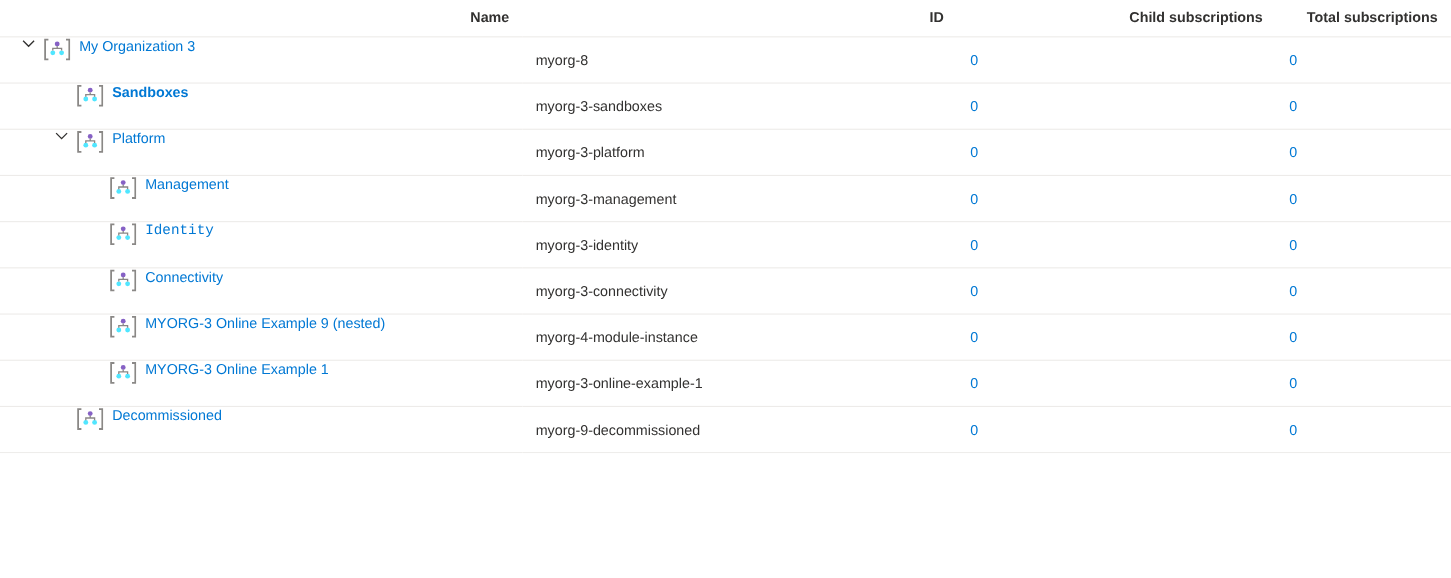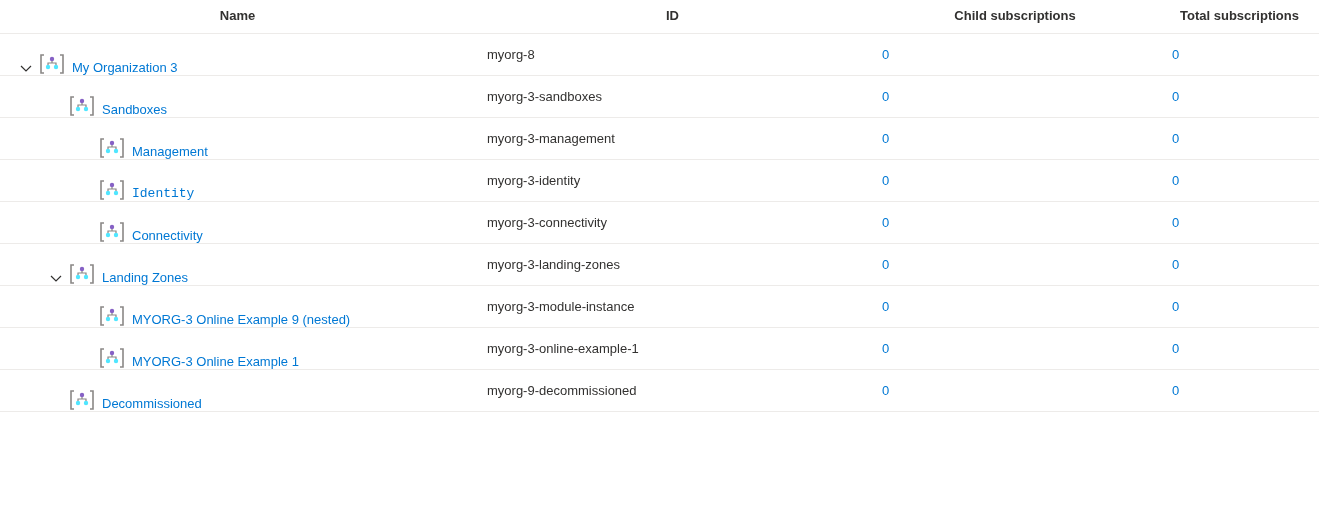--- a/index.html
+++ b/index.html
@@ -5,42 +5,42 @@
     * { margin:0; padding:0; box-sizing:border-box; }
     body {
       font-family: "Segoe UI", -apple-system, BlinkMacSystemFont, sans-serif;
       font-size: 13px;
       color: #323130;
       background: #fff;
       width: 1319px;
     }
     .table { width:100%; border-collapse:collapse; }
     .header-row th {
-      text-align:center;
+      text-align:right;
       font-weight:600;
       padding: 8px 12px 10px 12px;
       font-size:13px;
       color:#323130;
       border-bottom: 1px solid #edebe9;
     }
     .col-name   { width: 475px; }
     .col-id     { width: 395px; }
     .col-child  { width: 290px; }
     .col-total  { width: auto; }
     tbody tr { border-bottom: 1px solid #edebe9; }
     tbody td {
       padding: 0 12px;
       height: 41px;
       vertical-align: middle;
       font-size:13px;
       color:#323130;
     }
     .name-cell {
       display:flex;
-      align-items:flex-end;
+      align-items:flex-start;
       gap: 8px;
       height:41px;
     }
     .chevron { width:12px; display:inline-flex; justify-content:center; color:#323130; }
     .chevron svg { width:12px; height:12px; }
     .chevron-spacer { width:12px; display:inline-block; }
     .mg-icon svg { width:24px; height:22px; display:block; }
     .link { color:#0078d4; cursor:pointer; }
     .count { color:#0078d4; }
   </style>
@@ -90,115 +90,115 @@
             </span>
             <span class="link">My Organization 3</span>
           </div>
         </td>
         <td>myorg-8</td>
         <td><span class="count link">0</span></td>
         <td><span class="count link">0</span></td>
       </tr>
       <tr>
         <td>
-          <div class="name-cell" style="padding-left: 38px;">
+          <div class="name-cell" style="padding-left: 38px; font-weight: bold;">
             <span class="chevron-spacer"></span>
             <span class="mg-icon">
               <svg viewBox="0 0 24 22">
                 <use href="#mg-ico"></use>
               </svg>
             </span>
             <span class="link">Sandboxes</span>
           </div>
         </td>
         <td>myorg-3-sandboxes</td>
-        <td><span class="count link">0</span></td>
-        <td><span class="count link">0</span></td>
-      </tr>
-      <tr>
-        <td>
-          <div class="name-cell" style="padding-left: 68px;">
-            <span class="chevron-spacer"></span>
-            <span class="mg-icon">
-              <svg viewBox="0 0 24 22">
-                <use href="#mg-ico"></use>
-              </svg>
-            </span>
-            <span class="link">Management</span>
-          </div>
-        </td>
-        <td>myorg-3-management</td>
-        <td><span class="count link">0</span></td>
-        <td><span class="count link">0</span></td>
-      </tr>
-      <tr>
-        <td>
-          <div class="name-cell" style="padding-left: 68px; font-family: Liberation Mono, monospace;">
-            <span class="chevron-spacer"></span>
-            <span class="mg-icon">
-              <svg viewBox="0 0 24 22">
-                <use href="#mg-ico"></use>
-              </svg>
-            </span>
-            <span class="link">Identity</span>
-          </div>
-        </td>
-        <td>myorg-3-identity</td>
-        <td><span class="count link">0</span></td>
-        <td><span class="count link">0</span></td>
-      </tr>
-      <tr>
-        <td>
-          <div class="name-cell" style="padding-left: 68px;">
-            <span class="chevron-spacer"></span>
-            <span class="mg-icon">
-              <svg viewBox="0 0 24 22">
-                <use href="#mg-ico"></use>
-              </svg>
-            </span>
-            <span class="link">Connectivity</span>
-          </div>
-        </td>
-        <td>myorg-3-connectivity</td>
         <td><span class="count link">0</span></td>
         <td><span class="count link">0</span></td>
       </tr>
       <tr>
         <td>
           <div class="name-cell" style="padding-left: 38px;">
             <span class="chevron">
               <svg viewBox="0 0 12 12">
                 <use href="#chev-down"></use>
               </svg>
             </span>
             <span class="mg-icon">
               <svg viewBox="0 0 24 22">
                 <use href="#mg-ico"></use>
               </svg>
             </span>
-            <span class="link">Landing Zones</span>
-          </div>
-        </td>
-        <td>myorg-3-landing-zones</td>
+            <span class="link">Platform</span>
+          </div>
+        </td>
+        <td>myorg-3-platform</td>
+        <td><span class="count link">0</span></td>
+        <td><span class="count link">0</span></td>
+      </tr>
+      <tr>
+        <td>
+          <div class="name-cell" style="padding-left: 68px;">
+            <span class="chevron-spacer"></span>
+            <span class="mg-icon">
+              <svg viewBox="0 0 24 22">
+                <use href="#mg-ico"></use>
+              </svg>
+            </span>
+            <span class="link">Management</span>
+          </div>
+        </td>
+        <td>myorg-3-management</td>
+        <td><span class="count link">0</span></td>
+        <td><span class="count link">0</span></td>
+      </tr>
+      <tr>
+        <td>
+          <div class="name-cell" style="padding-left: 68px; font-family: Liberation Mono, monospace;">
+            <span class="chevron-spacer"></span>
+            <span class="mg-icon">
+              <svg viewBox="0 0 24 22">
+                <use href="#mg-ico"></use>
+              </svg>
+            </span>
+            <span class="link">Identity</span>
+          </div>
+        </td>
+        <td>myorg-3-identity</td>
+        <td><span class="count link">0</span></td>
+        <td><span class="count link">0</span></td>
+      </tr>
+      <tr>
+        <td>
+          <div class="name-cell" style="padding-left: 68px;">
+            <span class="chevron-spacer"></span>
+            <span class="mg-icon">
+              <svg viewBox="0 0 24 22">
+                <use href="#mg-ico"></use>
+              </svg>
+            </span>
+            <span class="link">Connectivity</span>
+          </div>
+        </td>
+        <td>myorg-3-connectivity</td>
         <td><span class="count link">0</span></td>
         <td><span class="count link">0</span></td>
       </tr>
       <tr>
         <td>
           <div class="name-cell" style="padding-left: 68px;">
             <span class="chevron-spacer"></span>
             <span class="mg-icon">
               <svg viewBox="0 0 24 22">
                 <use href="#mg-ico"></use>
               </svg>
             </span>
             <span class="link">MYORG-3 Online Example 9 (nested)</span>
           </div>
         </td>
-        <td>myorg-3-module-instance</td>
+        <td>myorg-4-module-instance</td>
         <td><span class="count link">0</span></td>
         <td><span class="count link">0</span></td>
       </tr>
       <tr>
         <td>
           <div class="name-cell" style="padding-left: 68px;">
             <span class="chevron-spacer"></span>
             <span class="mg-icon">
               <svg viewBox="0 0 24 22">
                 <use href="#mg-ico"></use>

